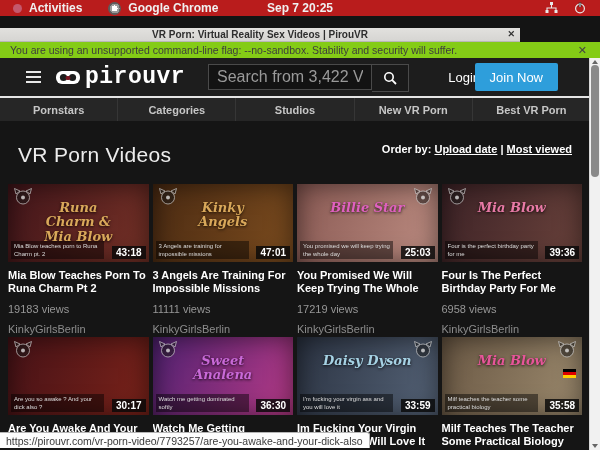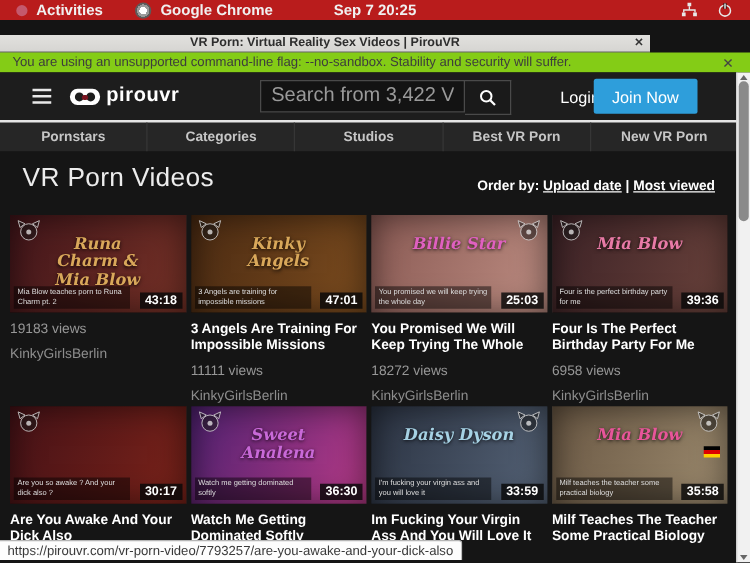--- a/index.html
+++ b/index.html
@@ -27,37 +27,37 @@
     display:flex;align-items:center;font-size:10.5px;color:#3d3d3d;}
   .warnbar .msg{padding-left:10px;}
   .warnbar .close{margin-left:auto;padding-right:13px;color:#444;font-size:11px;}
   
   .page{position:absolute;top:58px;left:0;width:590px;height:392px;background:#151515;overflow:hidden;}
   
   .nav{height:38px;background:#1d1d1d;display:flex;align-items:center;position:relative;}
   .burger{margin-left:26px;display:flex;flex-direction:column;gap:3px;cursor:pointer;}
   .burger span{display:block;width:15px;height:2px;background:#e8e8e8;}
   .logo{display:flex;align-items:center;margin-left:14px;gap:4px;}
-  .logo .word{color:#fff;font-size:16px;font-weight:700;letter-spacing:.5px;}
+  .logo .word{color:#fff;font-size:23px;font-weight:700;letter-spacing:.5px;font-family:Liberation Mono, monospace;}
   .searchwrap{position:absolute;left:208px;top:6px;display:flex;height:26px;}
   .searchwrap input{width:146px;height:24px;background:#131313;border:1px solid #4a4a4a;
     color:#ddd;font-size:16px;padding:0 8px;outline:none;font-family:"Liberation Sans",sans-serif;}
   .searchwrap input::placeholder{color:#9a9a9a;}
   .searchbtn{width:36px;height:26px;background:#1a1a1a;border:1px solid #4a4a4a;border-left:none;
     display:flex;align-items:center;justify-content:center;cursor:pointer;}
   .login{position:absolute;right:110px;color:#fff;font-size:13px;cursor:pointer;}
   .joinbtn{position:absolute;right:32px;top:5px;height:28px;padding:0 15px;border:none;border-radius:2px;
     color:#fff;font-size:13px;font-weight:400;cursor:pointer;display:flex;align-items:center;}
   
   .menubar{height:23px;background:#262626;display:flex;border-top:2px solid #e5e5e5;}
   .menubar .mitem{flex:1;display:flex;align-items:center;justify-content:center;
     font-size:11px;font-weight:700;color:#c6c6c6;border-left:1px solid #363636;cursor:pointer;}
   .menubar .mitem:first-child{border-left:none;}
   
-  .pagehead{display:flex;align-items:flex-end;padding:10px 18px 0 18px;}
+  .pagehead{display:flex;align-items:flex-start;padding:22px 18px 0 18px;}
   .pagehead h1{margin:0;font-size:21px;font-weight:400;color:#ececec;letter-spacing:.3px;}
   .orderby{margin-left:auto;font-size:11px;font-weight:700;color:#fff;}
   .orderby a{color:#fff;text-decoration:underline;cursor:pointer;}
   
   .grid{display:grid;grid-template-columns:repeat(4,1fr);column-gap:4px;row-gap:2px;
     margin:17px 8px 16px 8px;}
   .card{width:100%;}
   .thumb{position:relative;height:78px;overflow:hidden;cursor:pointer;
     box-shadow:inset 0 0 26px rgba(0,0,0,.55);}
   .overlay-name{position:absolute;top:22%;left:0;right:0;text-align:center;
@@ -156,22 +156,22 @@
       </span>
     </span>
     <span class="login">Login</span>
     <button class="joinbtn" style="background: rgb(46, 158, 219);">Join Now</button>
   </div>
 
   <div class="menubar">
       <span class="mitem">Pornstars</span>
       <span class="mitem">Categories</span>
       <span class="mitem">Studios</span>
+      <span class="mitem">New VR Porn</span>
       <span class="mitem">Best VR Porn</span>
-      <span class="mitem">New VR Porn</span>
     </div>
 
   <div class="pagehead">
     <h1>VR Porn Videos</h1>
     <span class="orderby">
       <span>Order by:</span>
       <a>Upload date</a><span> | </span><a>Most viewed</a>
     </span>
   </div>
 
@@ -183,20 +183,21 @@
               <path d="M3 7 L1.5 1.5 L7 4 Z M17 7 L18.5 1.5 L13 4 Z" fill="rgba(25,25,25,.6)" stroke="#cfcfcf" stroke-width="0.8"></path>
               <circle cx="10" cy="10.5" r="6.5" fill="rgba(25,25,25,.6)" stroke="#cfcfcf" stroke-width="0.8"></circle>
               <circle cx="10" cy="10.5" r="2" fill="#cfcfcf"></circle>
             </svg>
       </span>
 
       <span class="overlay-name" style="color: rgb(217, 168, 90);">Runa Charm &amp; Mia Blow</span>
       <span class="caption">Mia Blow teaches porn to Runa Charm pt. 2</span>
       <span class="duration">43:18</span>
     </div>
+    <div class="vtitle">Mia Blow Teaches Porn To Runa Charm Pt 2</div>
     <div class="views">19183 views</div>
     <a class="studio">KinkyGirlsBerlin</a>
   </div>
       <div class="card">
     <div class="thumb" style="background: linear-gradient(115deg, rgb(74, 42, 18), rgb(125, 77, 31));">
       <span class="wm wm-tl">
         <svg width="20" height="18" viewBox="0 0 20 18">
               <path d="M3 7 L1.5 1.5 L7 4 Z M17 7 L18.5 1.5 L13 4 Z" fill="rgba(25,25,25,.6)" stroke="#cfcfcf" stroke-width="0.8"></path>
               <circle cx="10" cy="10.5" r="6.5" fill="rgba(25,25,25,.6)" stroke="#cfcfcf" stroke-width="0.8"></circle>
               <circle cx="10" cy="10.5" r="2" fill="#cfcfcf"></circle>
@@ -219,21 +220,21 @@
               <circle cx="10" cy="10.5" r="6.5" fill="rgba(25,25,25,.6)" stroke="#cfcfcf" stroke-width="0.8"></circle>
               <circle cx="10" cy="10.5" r="2" fill="#cfcfcf"></circle>
             </svg>
       </span>
 
       <span class="overlay-name" style="color: rgb(224, 96, 192);">Billie Star</span>
       <span class="caption">You promised we will keep trying the whole day</span>
       <span class="duration">25:03</span>
     </div>
     <div class="vtitle">You Promised We Will Keep Trying The Whole Day</div>
-    <div class="views">18272 views</div>
+    <div class="views">17219 views</div>
     <a class="studio">KinkyGirlsBerlin</a>
   </div>
       <div class="card">
     <div class="thumb" style="background: linear-gradient(115deg, rgb(60, 34, 38), rgb(107, 67, 60));">
       <span class="wm wm-tl">
         <svg width="20" height="18" viewBox="0 0 20 18">
               <path d="M3 7 L1.5 1.5 L7 4 Z M17 7 L18.5 1.5 L13 4 Z" fill="rgba(25,25,25,.6)" stroke="#cfcfcf" stroke-width="0.8"></path>
               <circle cx="10" cy="10.5" r="6.5" fill="rgba(25,25,25,.6)" stroke="#cfcfcf" stroke-width="0.8"></circle>
               <circle cx="10" cy="10.5" r="2" fill="#cfcfcf"></circle>
             </svg>

